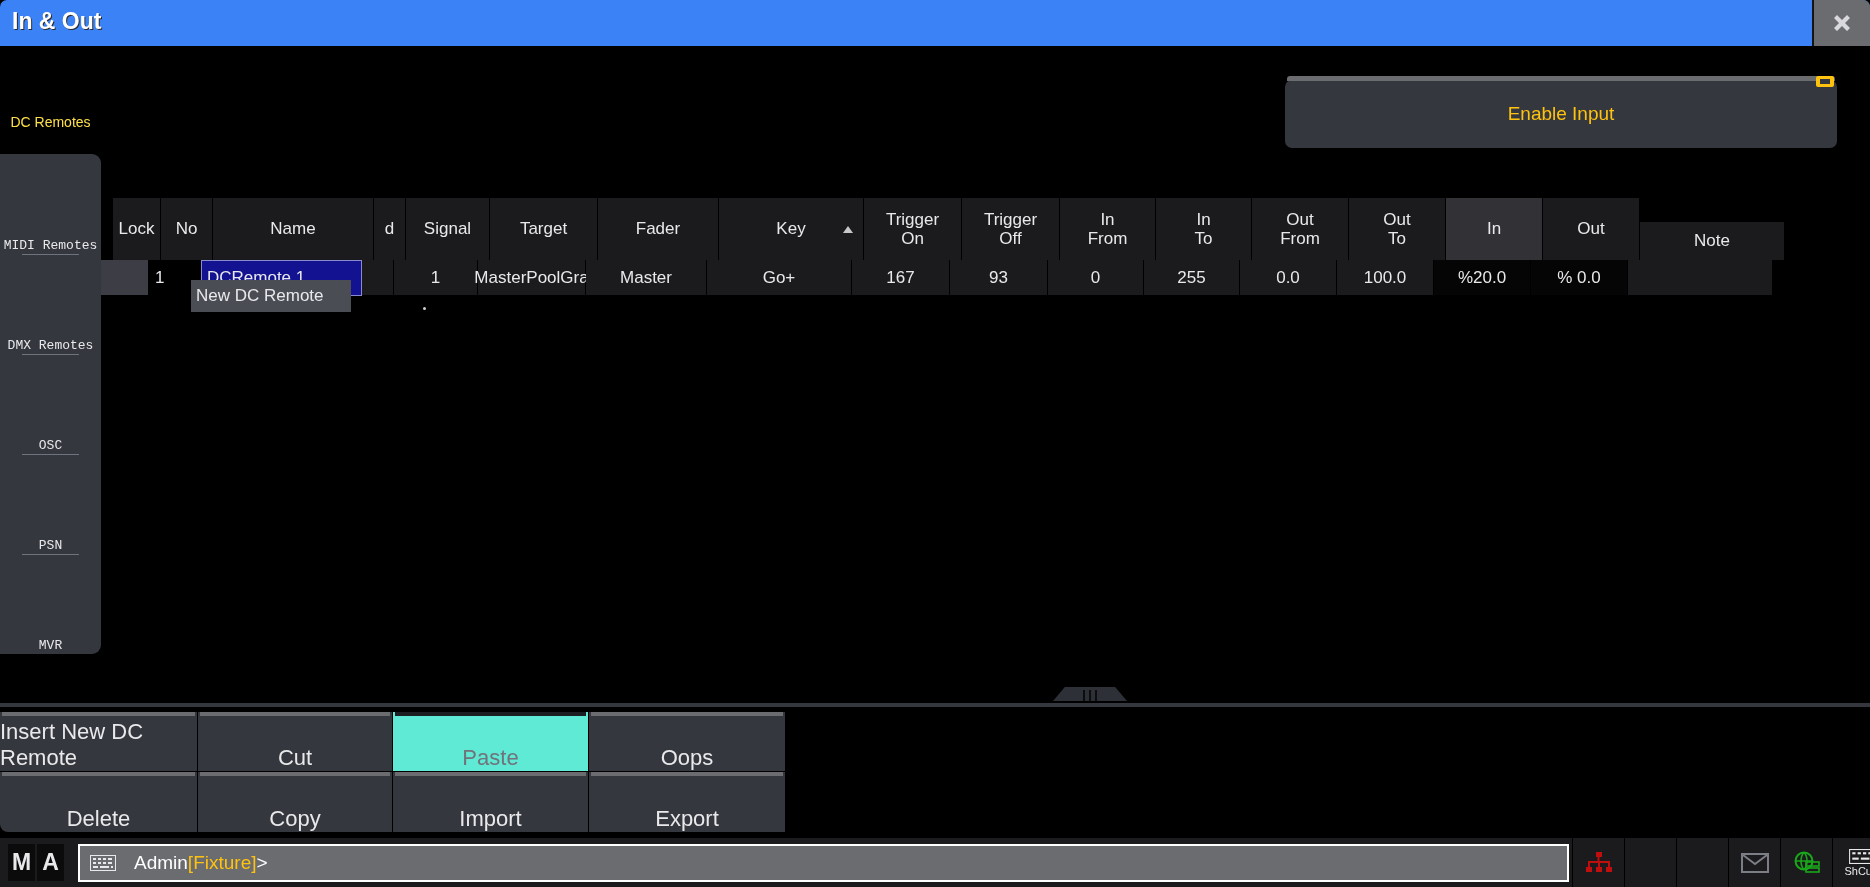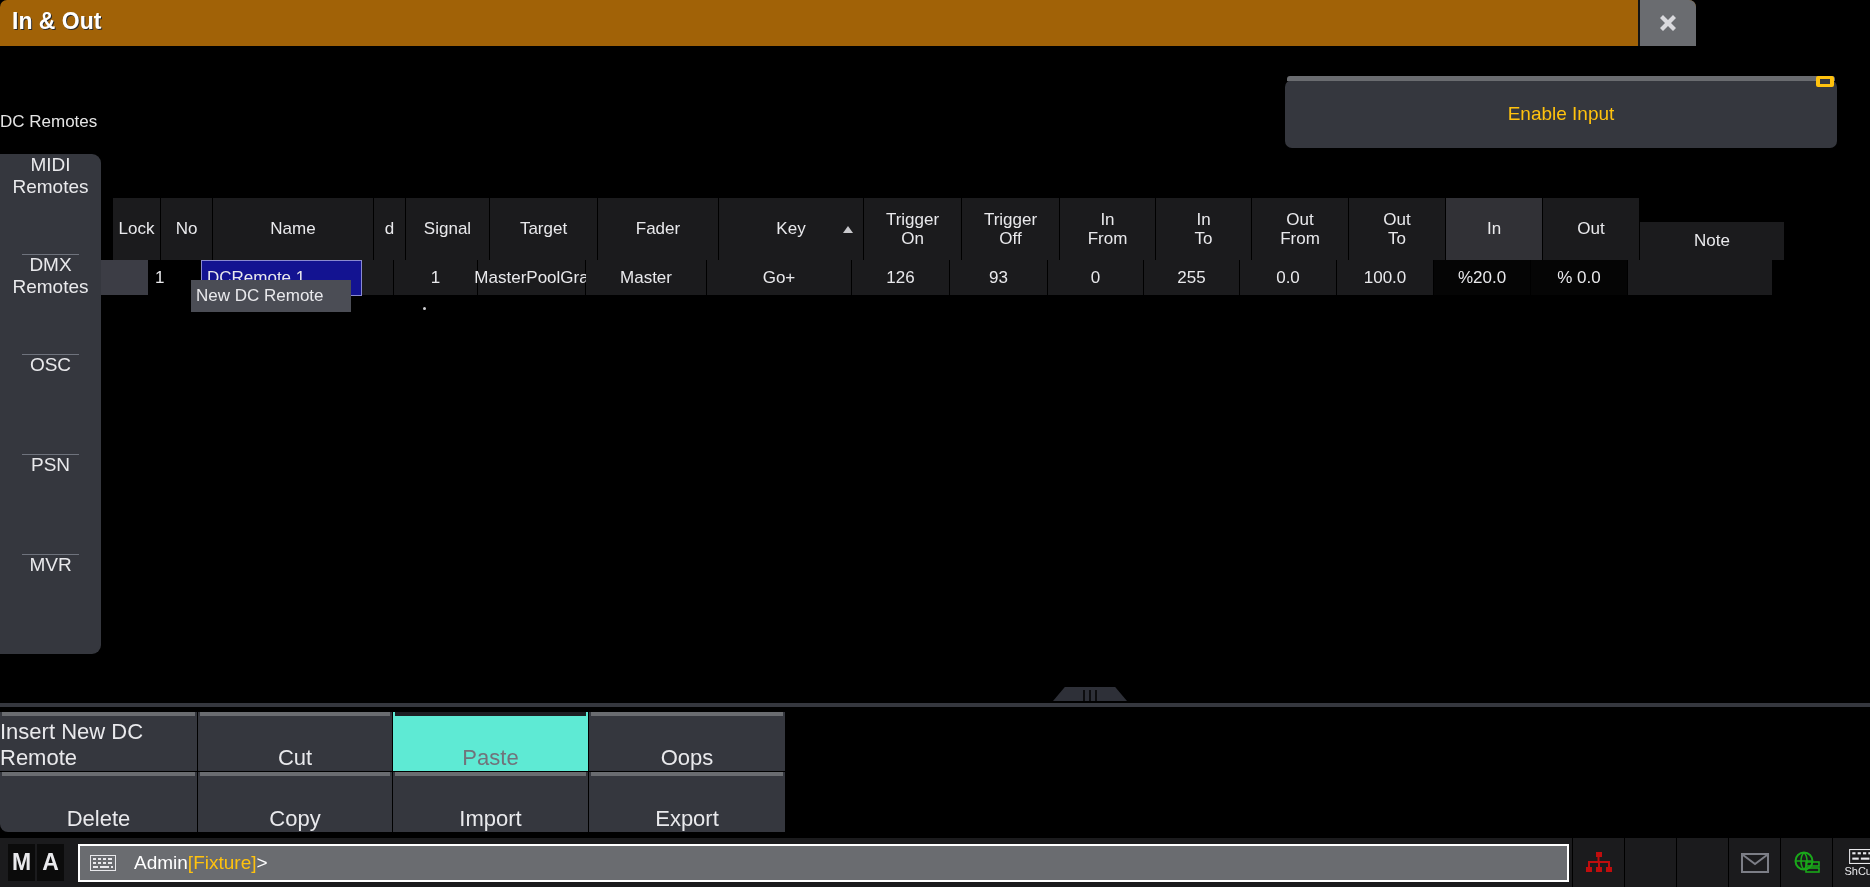--- a/index.html
+++ b/index.html
@@ -6,22 +6,22 @@
   html, body {
     width: 1870px; height: 887px;
     background: #000;
     font-family: "Liberation Sans", sans-serif;
     overflow: hidden;
   }
   .app { position: relative; width: 1870px; height: 887px; background: #000; }
 
   
   .titlebar {
-    position: absolute; left: 0; top: 0; width: 1696px; height: 46px;
-    background: #a16207;
+    position: absolute; left: 0; top: 0; width: 1870px; height: 46px;
+    background: #3b82f6;
     border-top-left-radius: 7px; border-top-right-radius: 7px;
   }
   .titlebar .title {
     position: absolute; left: 12px; top: 8px;
     font-size: 23px; color: #ffffff; font-weight: bold;
     text-shadow: 1px 1px 0 #2a2a2a;
   }
   .close-btn {
     position: absolute; right: 0; top: 0; width: 58px; height: 46px;
     background: #6a6c70; border-left: 2px solid #141414;
@@ -31,33 +31,33 @@
   }
   .close-btn svg { display:block; }
 
   
   .sidebar {
     position: absolute; left: 0; top: 46px; width: 101px; height: 608px;
     background: #000;
   }
   .side-active {
     position: absolute; left: 0; top: 26px; width: 101px; height: 100px;
-    display: flex; align-items: center; 
-    color: #e5e5e5; font-size: 17px; line-height: 1.15; text-align: center;
+    display: flex; align-items: center; justify-content: center;
+    color: #fde047; font-size: 14px; line-height: 1.15; text-align: center;
     background: #000; cursor: pointer;
   }
   .side-panel {
     position: absolute; left: 0; top: 108px; width: 101px; height: 500px;
     background: #35373e;
     border-top-right-radius: 9px; border-bottom-right-radius: 9px;
   }
   .side-item {
-    height: 100px; display: flex; align-items: flex-start; justify-content: center;
-    color: #e9e9ec; font-size: 19px; line-height: 1.15; text-align: center;
-    cursor: pointer; position: relative;
+    height: 100px; display: flex; align-items: flex-end; justify-content: center;
+    color: #e9e9ec; font-size: 13px; line-height: 1.15; text-align: center;
+    cursor: pointer; position: relative; font-family: Liberation Mono, monospace;
   }
   .side-item + .side-item::before {
     content: ""; position: absolute; left: 22px; right: 22px; top: 0;
     height: 1px; background: #6f737d;
   }
 
   
   .enable-input {
     position: absolute; left: 1285px; top: 80px; width: 552px; height: 68px;
     background: #35373e; border-radius: 7px; cursor: pointer;
@@ -295,21 +295,21 @@
         <div class="td" style="width: 108px;">
           <span>MasterPoolGra</span>
         </div>
         <div class="td" style="width: 121px;">
           <span>Master</span>
         </div>
         <div class="td" style="width: 145px;">
           <span>Go+</span>
         </div>
         <div class="td" style="width: 98px;">
-          <span>126</span>
+          <span>167</span>
         </div>
         <div class="td" style="width: 98px;">
           <span>93</span>
         </div>
         <div class="td" style="width: 96px;">
           <span>0</span>
         </div>
         <div class="td" style="width: 96px;">
           <span>255</span>
         </div>

